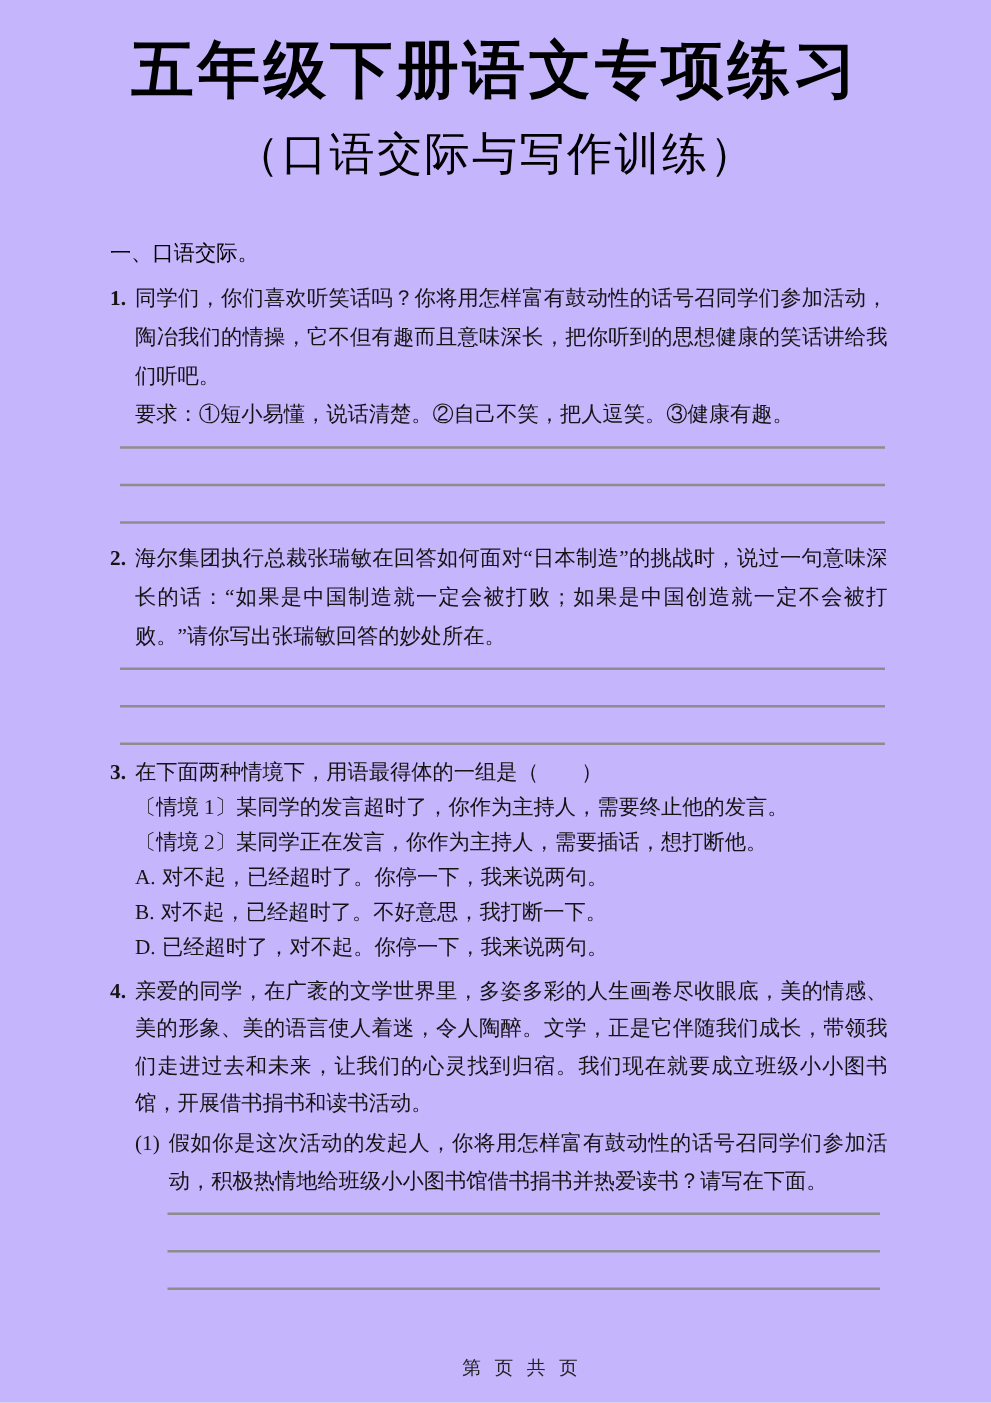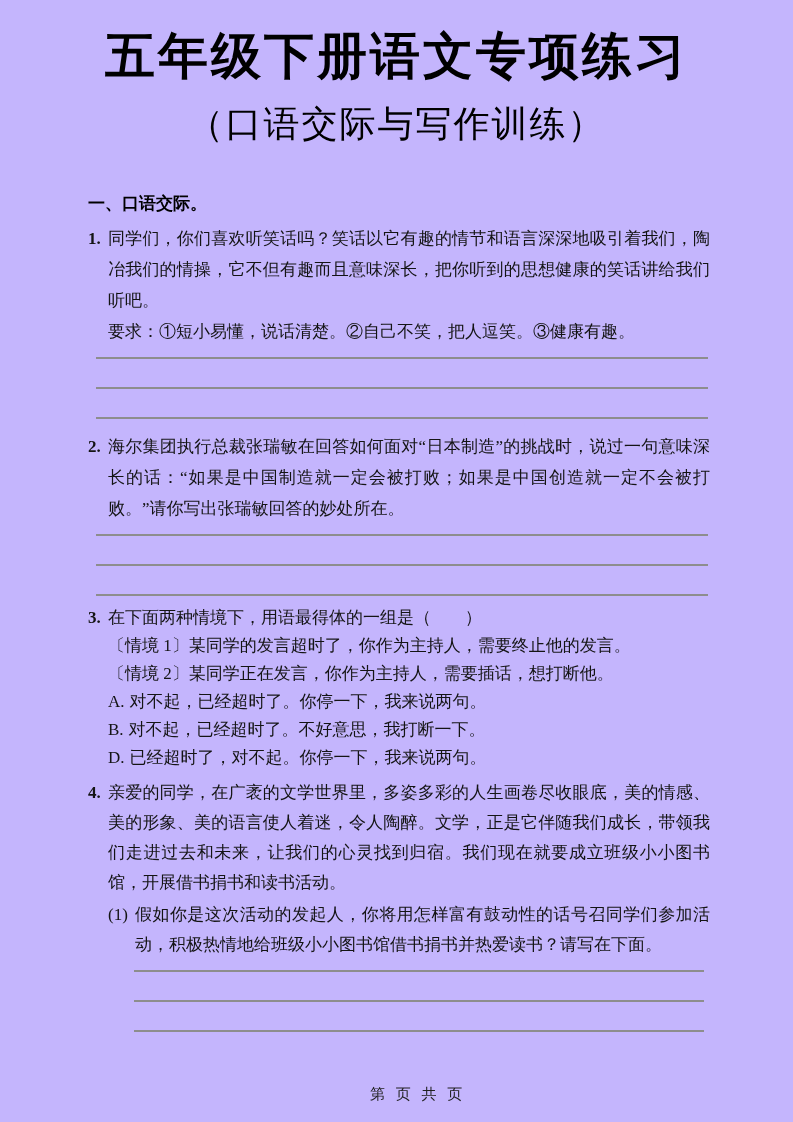--- a/index.html
+++ b/index.html
@@ -33,21 +33,21 @@
     font-size:36px;
     line-height:1.2;
     letter-spacing:2px;
     color:#000;
     white-space:nowrap;
   }
   
   .content { margin:46px 83px 0 88px; }
   .sec-heading {
     font-family:"DejaVu Sans","Liberation Sans",sans-serif;
-    font-weight:bold;
+    font-weight:normal;
     font-size:17px;
     line-height:24px;
     color:#000;
   }
   .q { display:flex; margin-top:8px; }
   .qnum { width:20px; flex:none; font-weight:bold; line-height:31px; }
   .qbody { flex:1; text-align:justify; line-height:31px; }
   .qbody p { margin:0; }
   .q3 .qnum, .q3 .qbody { line-height:28px; }
   .q4 .qnum, .q4 .qbody { line-height:30px; }
@@ -83,21 +83,21 @@
   <div class="doc-title">五年级下册语文专项练习</div>
   <div class="doc-subtitle">（口语交际与写作训练）</div>
 
   <div class="content">
 
     <div class="sec-heading">一、口语交际。</div>
 
     <div class="q q1">
       <div class="qnum">1.</div>
       <div class="qbody">
-        <p>同学们，你们喜欢听笑话吗？笑话以它有趣的情节和语言深深地吸引着我们，陶冶我们的情操，它不但有趣而且意味深长，把你听到的思想健康的笑话讲给我们听吧。</p>
+        <p>同学们，你们喜欢听笑话吗？你将用怎样富有鼓动性的话号召同学们参加活动，陶冶我们的情操，它不但有趣而且意味深长，把你听到的思想健康的笑话讲给我们听吧。</p>
         <p>要求：①短小易懂，说话清楚。②自己不笑，把人逗笑。③健康有趣。</p>
       </div>
     </div>
     <div class="ans-group">
       <div class="ans-line ans-first"></div>
       <div class="ans-line ans-next"></div>
       <div class="ans-line ans-next"></div>
     </div>
 
     <div class="q q2 q2-gap">

